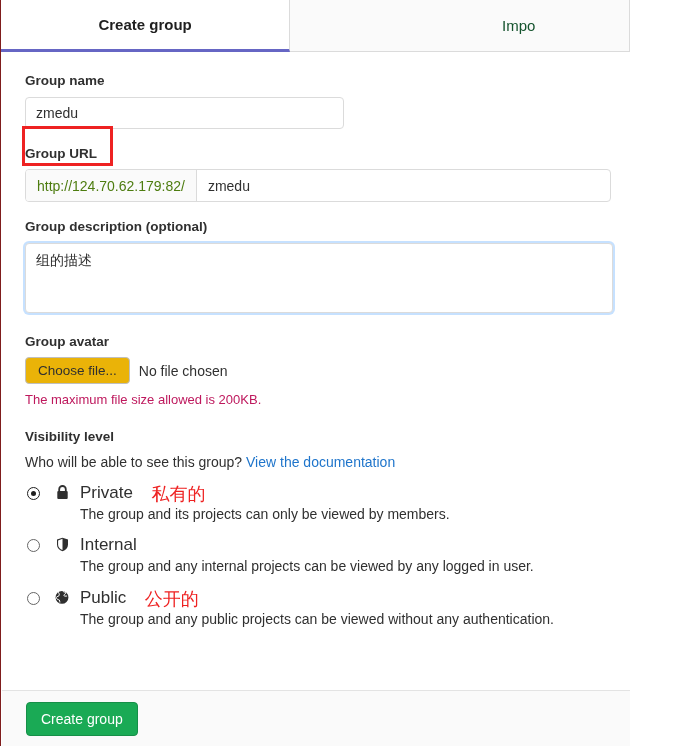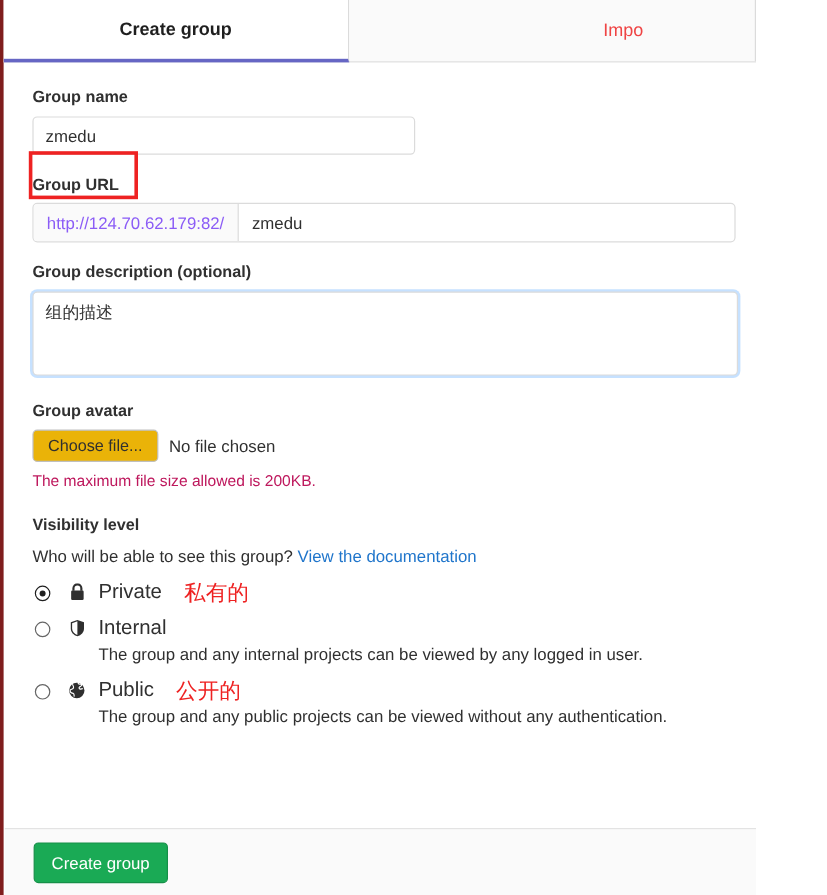--- a/index.html
+++ b/index.html
@@ -8,21 +8,21 @@
     padding: 0;
     background: #ffffff;
     font-family: "Liberation Sans", "DejaVu Sans", sans-serif;
   }
   #page {
     position: relative;
     width: 630px;
     height: 746px;
     overflow: hidden;
     background: #ffffff;
-    border-left: 3px solid #7f1d1d;
+    border-left: 1px solid #7f1d1d;
   }
 
   
   .tabbar {
     position: relative;
     height: 52px;
     display: flex;
     align-items: stretch;
     background: #fafafa;
     border-bottom: 1px solid #dbdbdb;
@@ -44,21 +44,21 @@
     color: #1f1f1f;
     font-weight: 700;
     border-bottom: 3px solid #6666c4;
     margin-bottom: -1px;
   }
   .tab-create { width: 471px; }
   .tab-import {
     width: 420px;
     justify-content: flex-start;
     padding-left: 212px;
-    color: #ef4444;
+    color: #14532d;
     font-weight: 400;
   }
 
   
   .form-body {
     padding: 20px 4px 0 24px;
     position: relative;
   }
   .field-label {
     font-size: 13.5px;
@@ -108,21 +108,21 @@
     border: 1px solid #dbdbdb;
     border-radius: 4px;
     overflow: hidden;
     background: #fff;
   }
   .input-group-prefix {
     display: flex;
     align-items: center;
     padding: 0 11px;
     font-size: 14px;
-    color: #8b5cf6;
+    color: #4d7c0f;
     background: #fafafa;
     border-right: 1px solid #dbdbdb;
     white-space: nowrap;
   }
   .input-group input {
     flex: 1;
     border: 0;
     outline: none;
     font-size: 14px;
     font-family: "Liberation Sans", "DejaVu Sans", sans-serif;
@@ -326,20 +326,21 @@
         <span class="radio-dot checked"></span>
         <span class="vis-icon">
           <svg width="13" height="15" viewBox="0 0 13 15">
             <path d="M3.2 6.2V4.3a3.3 3.3 0 0 1 6.6 0v1.9" fill="none" stroke="#2f2f2f" stroke-width="1.8"></path>
             <rect x="1.3" y="6.1" width="10.4" height="7.8" rx="1" fill="#2f2f2f"></rect>
           </svg>
         </span>
         <span class="vis-texts">
           <span class="vis-name">Private</span>
           <span class="cn-annot">私有的</span>
+          <div class="vis-desc">The group and its projects can only be viewed by members.</div>
         </span>
       </div>
 
       <div class="radio-row">
         <span class="radio-dot"></span>
         <span class="vis-icon">
           <svg width="13" height="15" viewBox="0 0 13 15">
             <path d="M6.5 0.7 12 2.6v5.1c0 3.2-2.3 5.5-5.5 6.6C3.3 13.2 1 10.9 1 7.7V2.6z" fill="#2f2f2f"></path>
             <path d="M6.5 1.8v11.3C4 12.1 2.1 10.3 2.1 7.7V3.4z" fill="#ffffff"></path>
           </svg>

